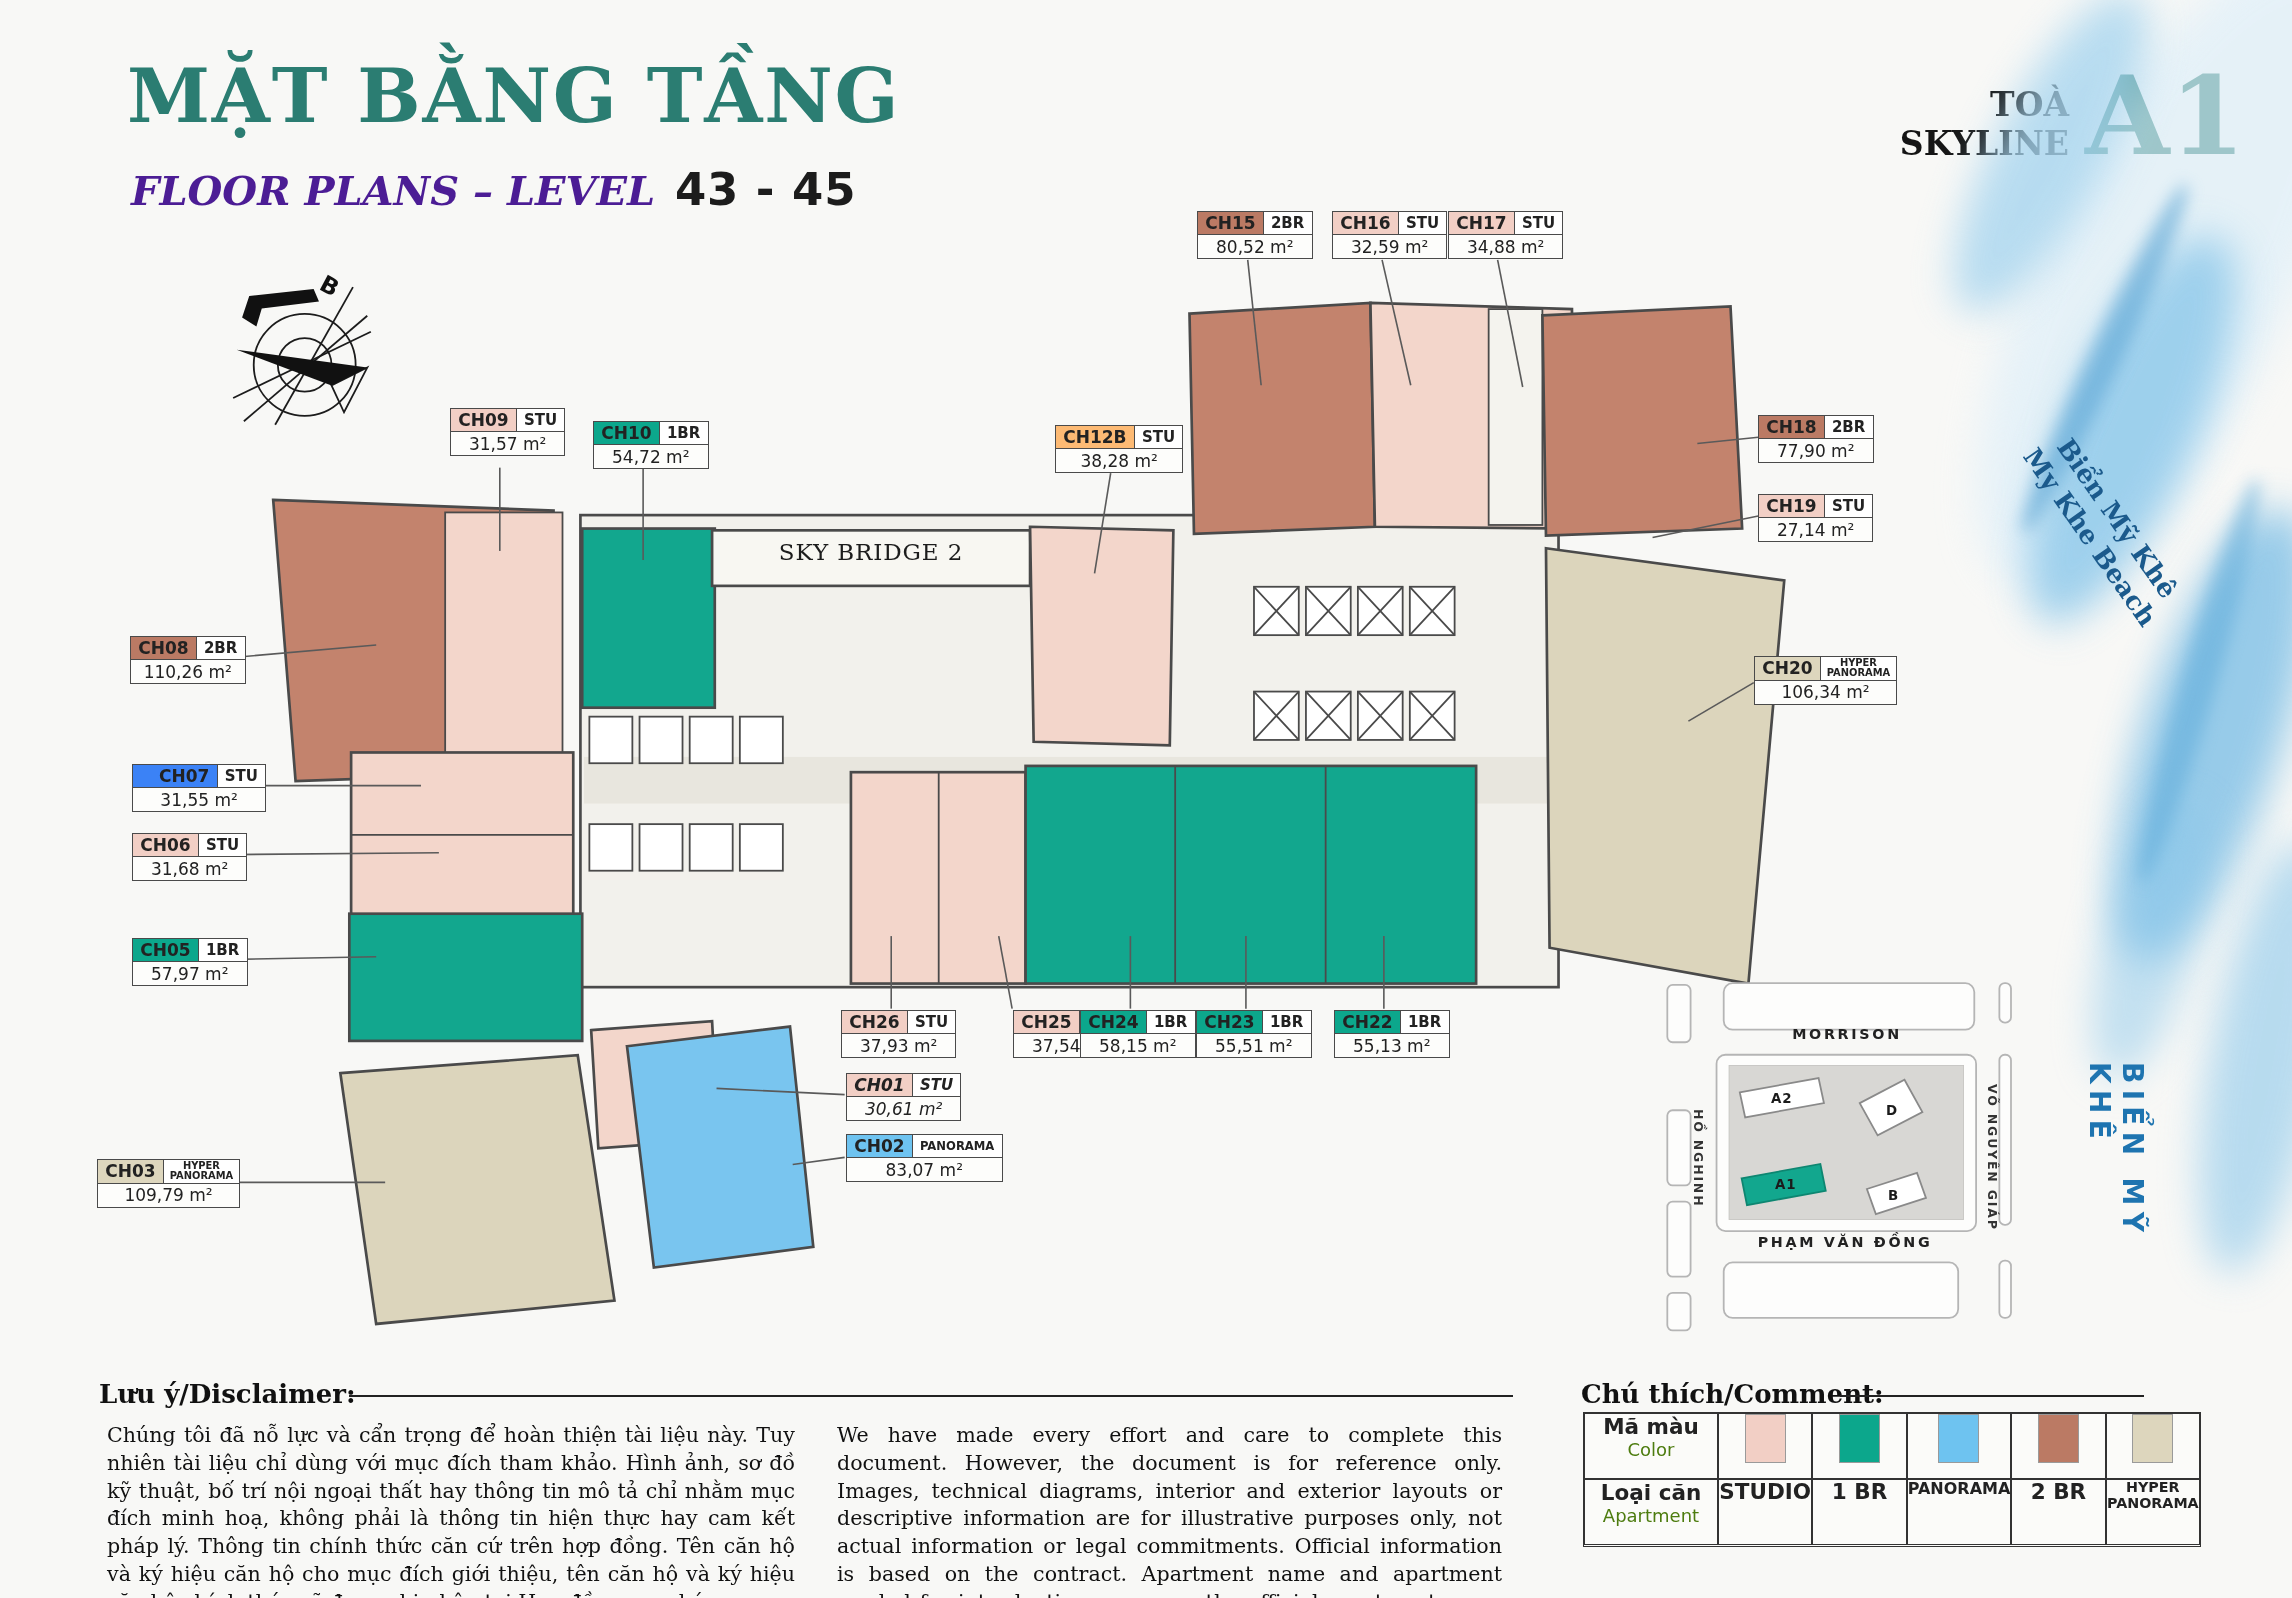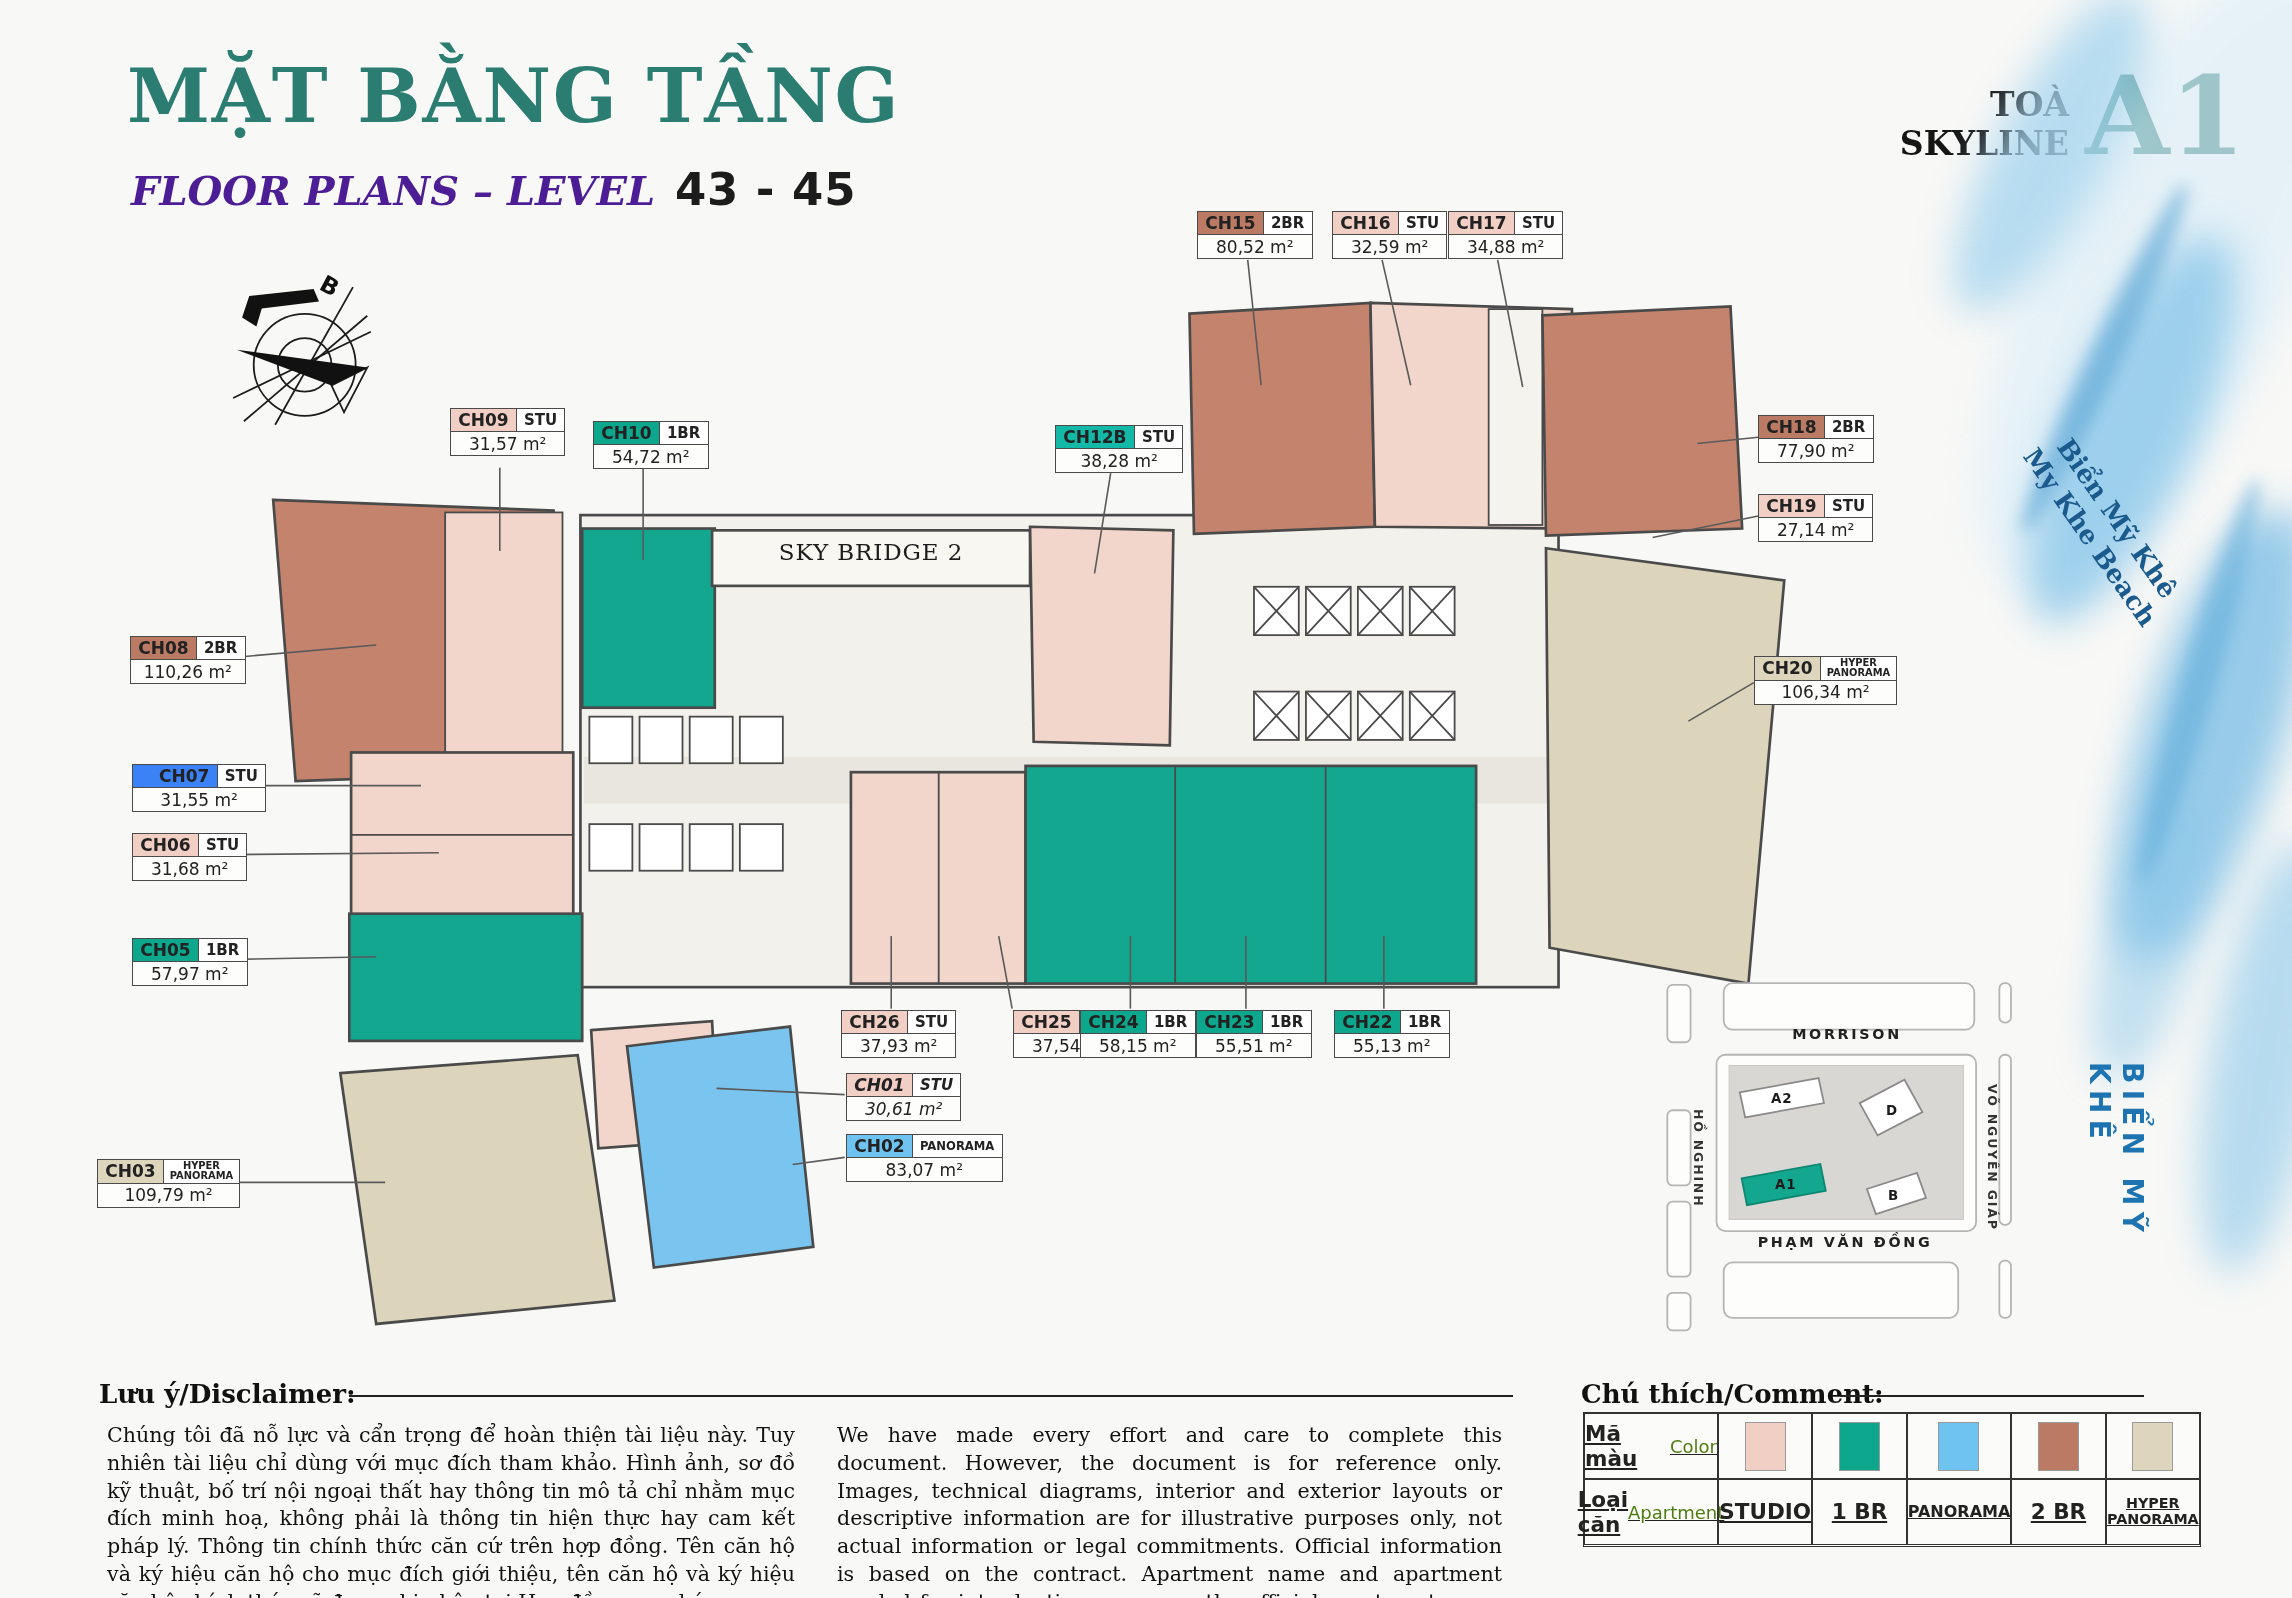--- a/index.html
+++ b/index.html
@@ -44,21 +44,21 @@
   .bldg-label{position:absolute;z-index:7;font-weight:bold;font-size:13.4px;letter-spacing:0.9px;color:#1b1b1b;}
   
   .section-head{position:absolute;font-family:"DejaVu Serif",serif;font-weight:bold;font-size:26px;color:#111;}
   .rule{position:absolute;height:0;border-top:2.2px solid #222;}
   .disc-text{position:absolute;font-family:"DejaVu Serif",serif;font-size:20.6px;line-height:1.35;
       color:#111;text-align:justify;}
   
   #legend-table{left:1583px;top:1412px;width:616px;height:133px;display:grid;z-index:6;
       grid-template-columns:134px repeat(5,1fr);grid-template-rows:66px 66px;
       border:1.8px solid #333;background:#fbfbf9;}
-  .lg-cell{border:0.9px solid #333;display:flex;flex-direction:row;align-items:center;justify-content:center;text-decoration:underline;}
+  .lg-cell{border:0.9px solid #333;display:flex;flex-direction:column;align-items:center;}
   .lg-rowlabel .vi{font-weight:bold;font-size:21.5px;}
   .lg-rowlabel .en{font-size:18px;color:#4d7c0f;}
   .swatch{width:39px;height:47px;border:0.9px solid #9a9a9a;}
   .lg-type{font-weight:bold;font-size:21.5px;text-align:center;line-height:1.1;}
   .lg-type.md{font-size:16px;}
   .lg-type.sm{font-size:14.3px;}
 </style>
 </head>
 <body>
 
@@ -231,21 +231,21 @@
     </div>
     <div class="unit-label" style="left: 1754px; top: 656px;">
       <div class="ul-top">
         <span class="ul-code" style="background: rgb(221, 214, 189);">CH20</span>
         <span class="ul-type sm">HYPER PANORAMA</span>
       </div>
       <div class="ul-area">106,34 m²</div>
     </div>
     <div class="unit-label" style="left: 1055px; top: 425px;">
       <div class="ul-top">
-        <span class="ul-code" style="background: #14b8a6;">CH12B</span>
+        <span class="ul-code" style="background: #fdba74;">CH12B</span>
         <span class="ul-type">STU</span>
       </div>
       <div class="ul-area">38,28 m²</div>
     </div>
     <div class="unit-label" style="left: 450px; top: 408px;">
       <div class="ul-top">
         <span class="ul-code" style="background: rgb(242, 207, 197);">CH09</span>
         <span class="ul-type">STU</span>
       </div>
       <div class="ul-area">31,57 m²</div>

